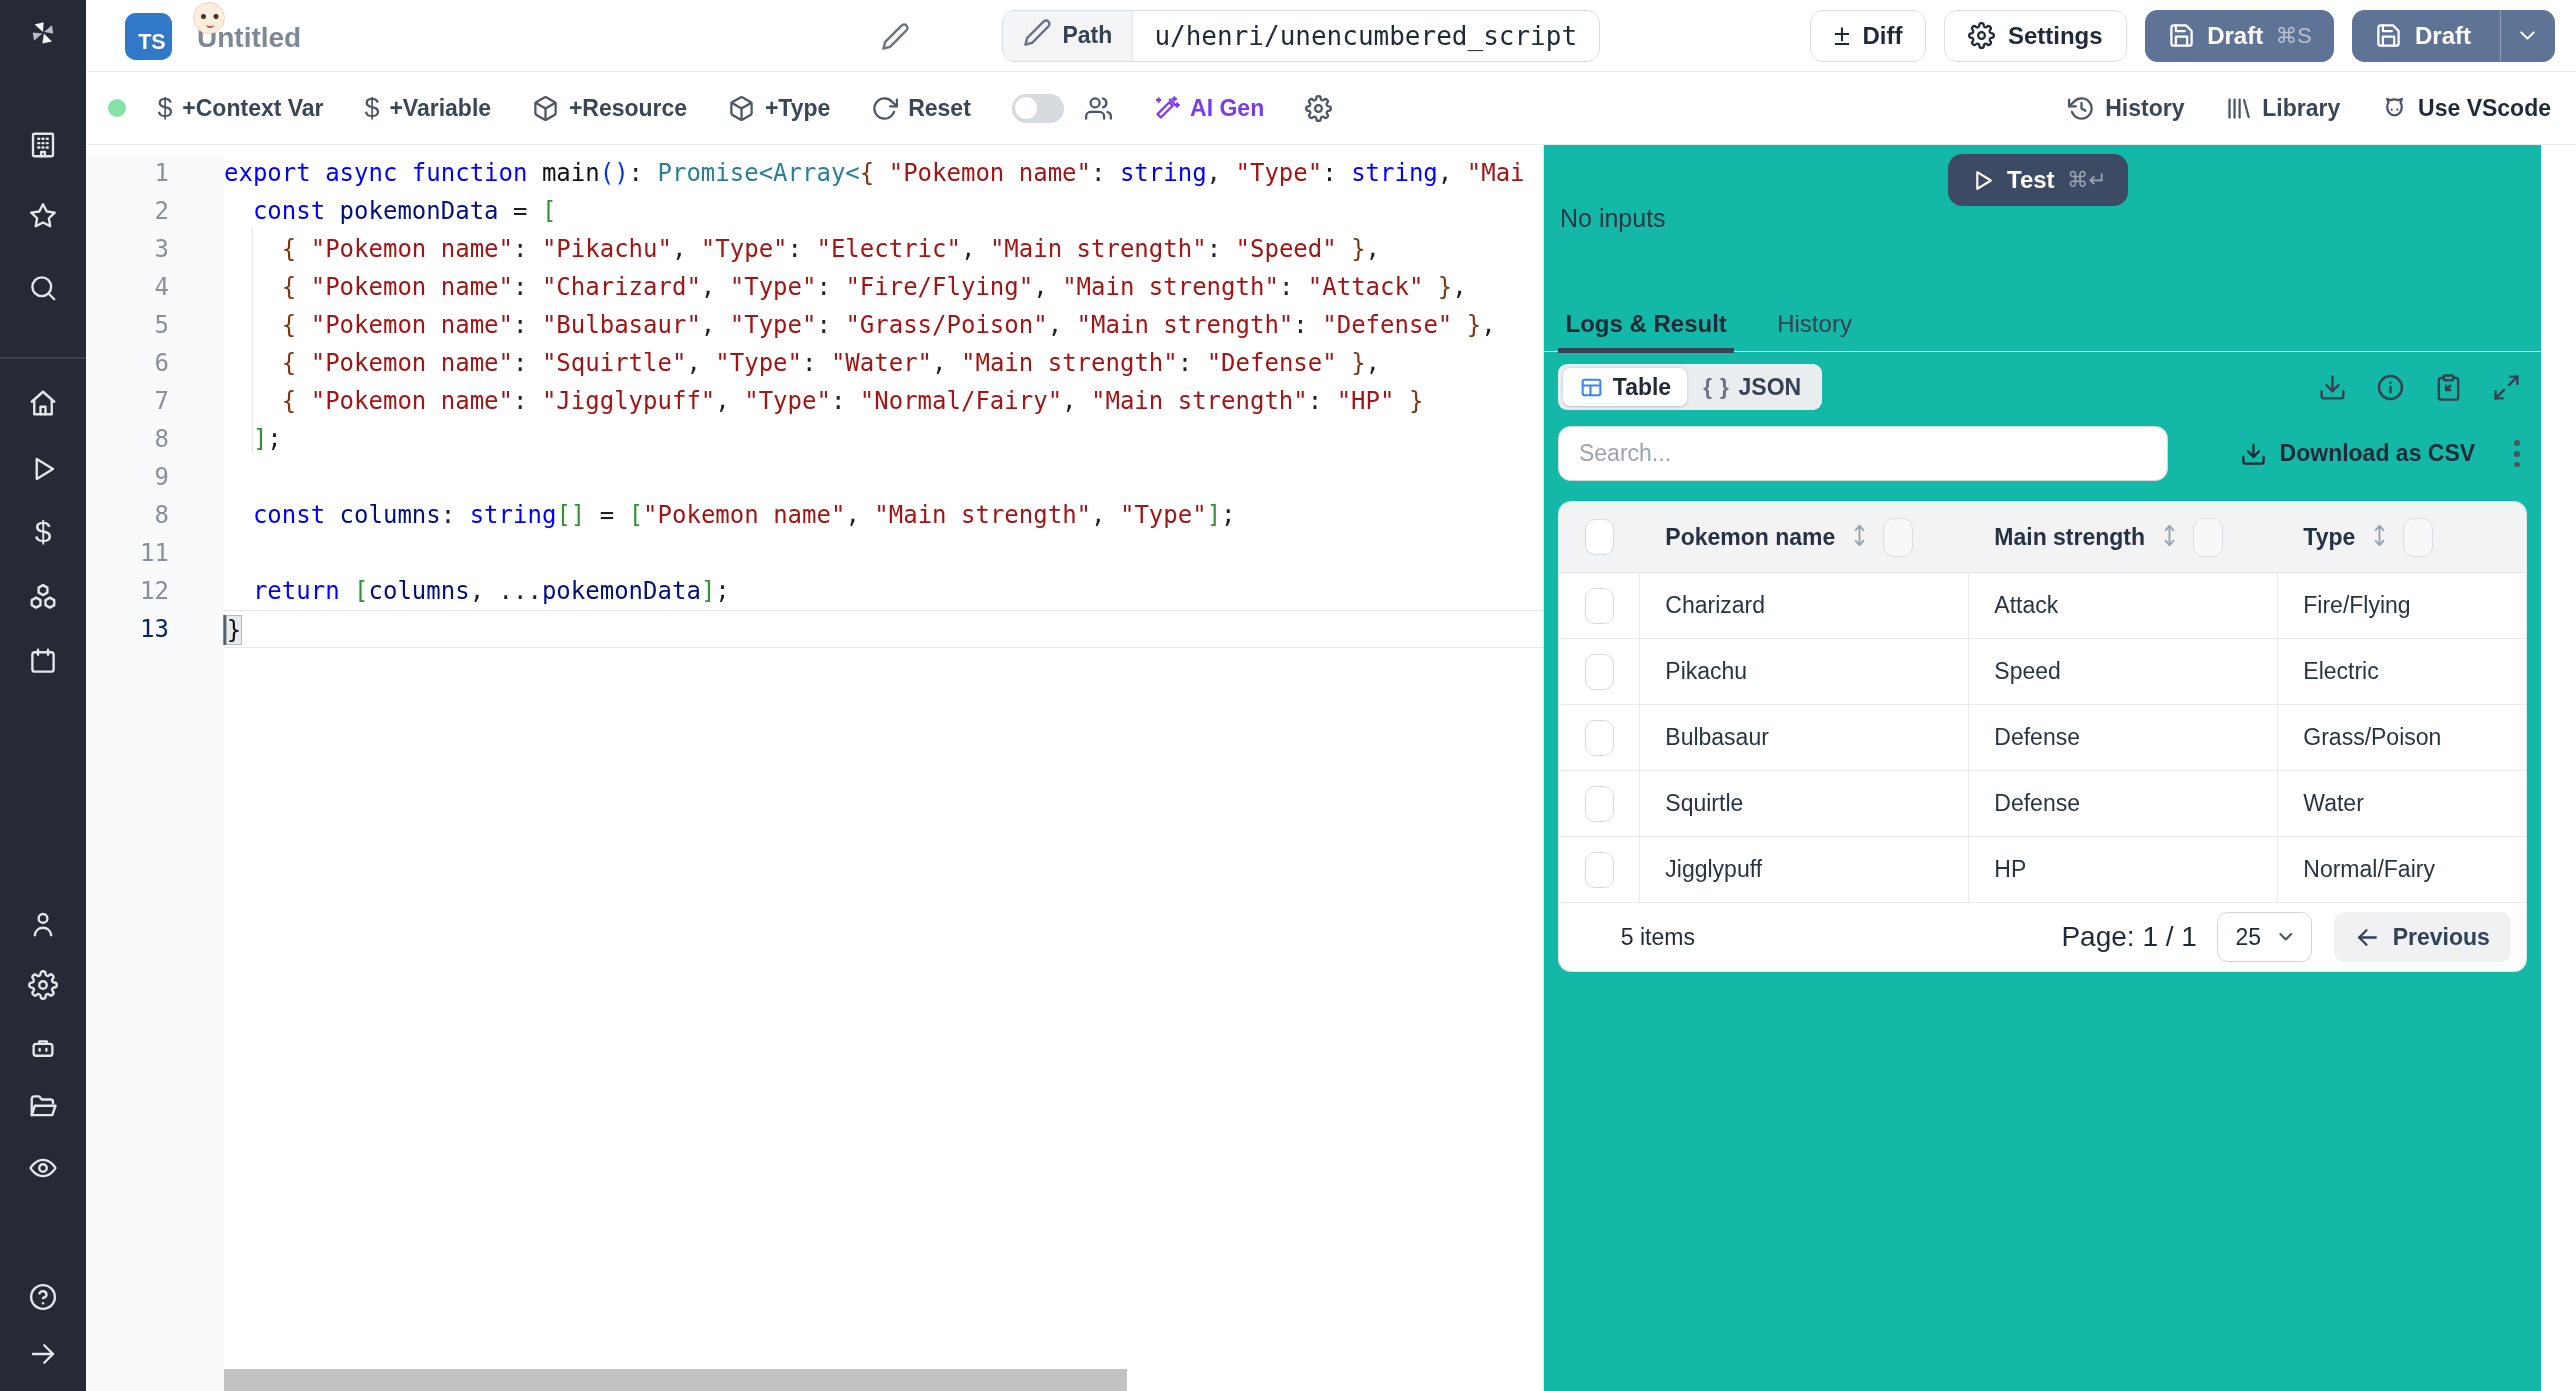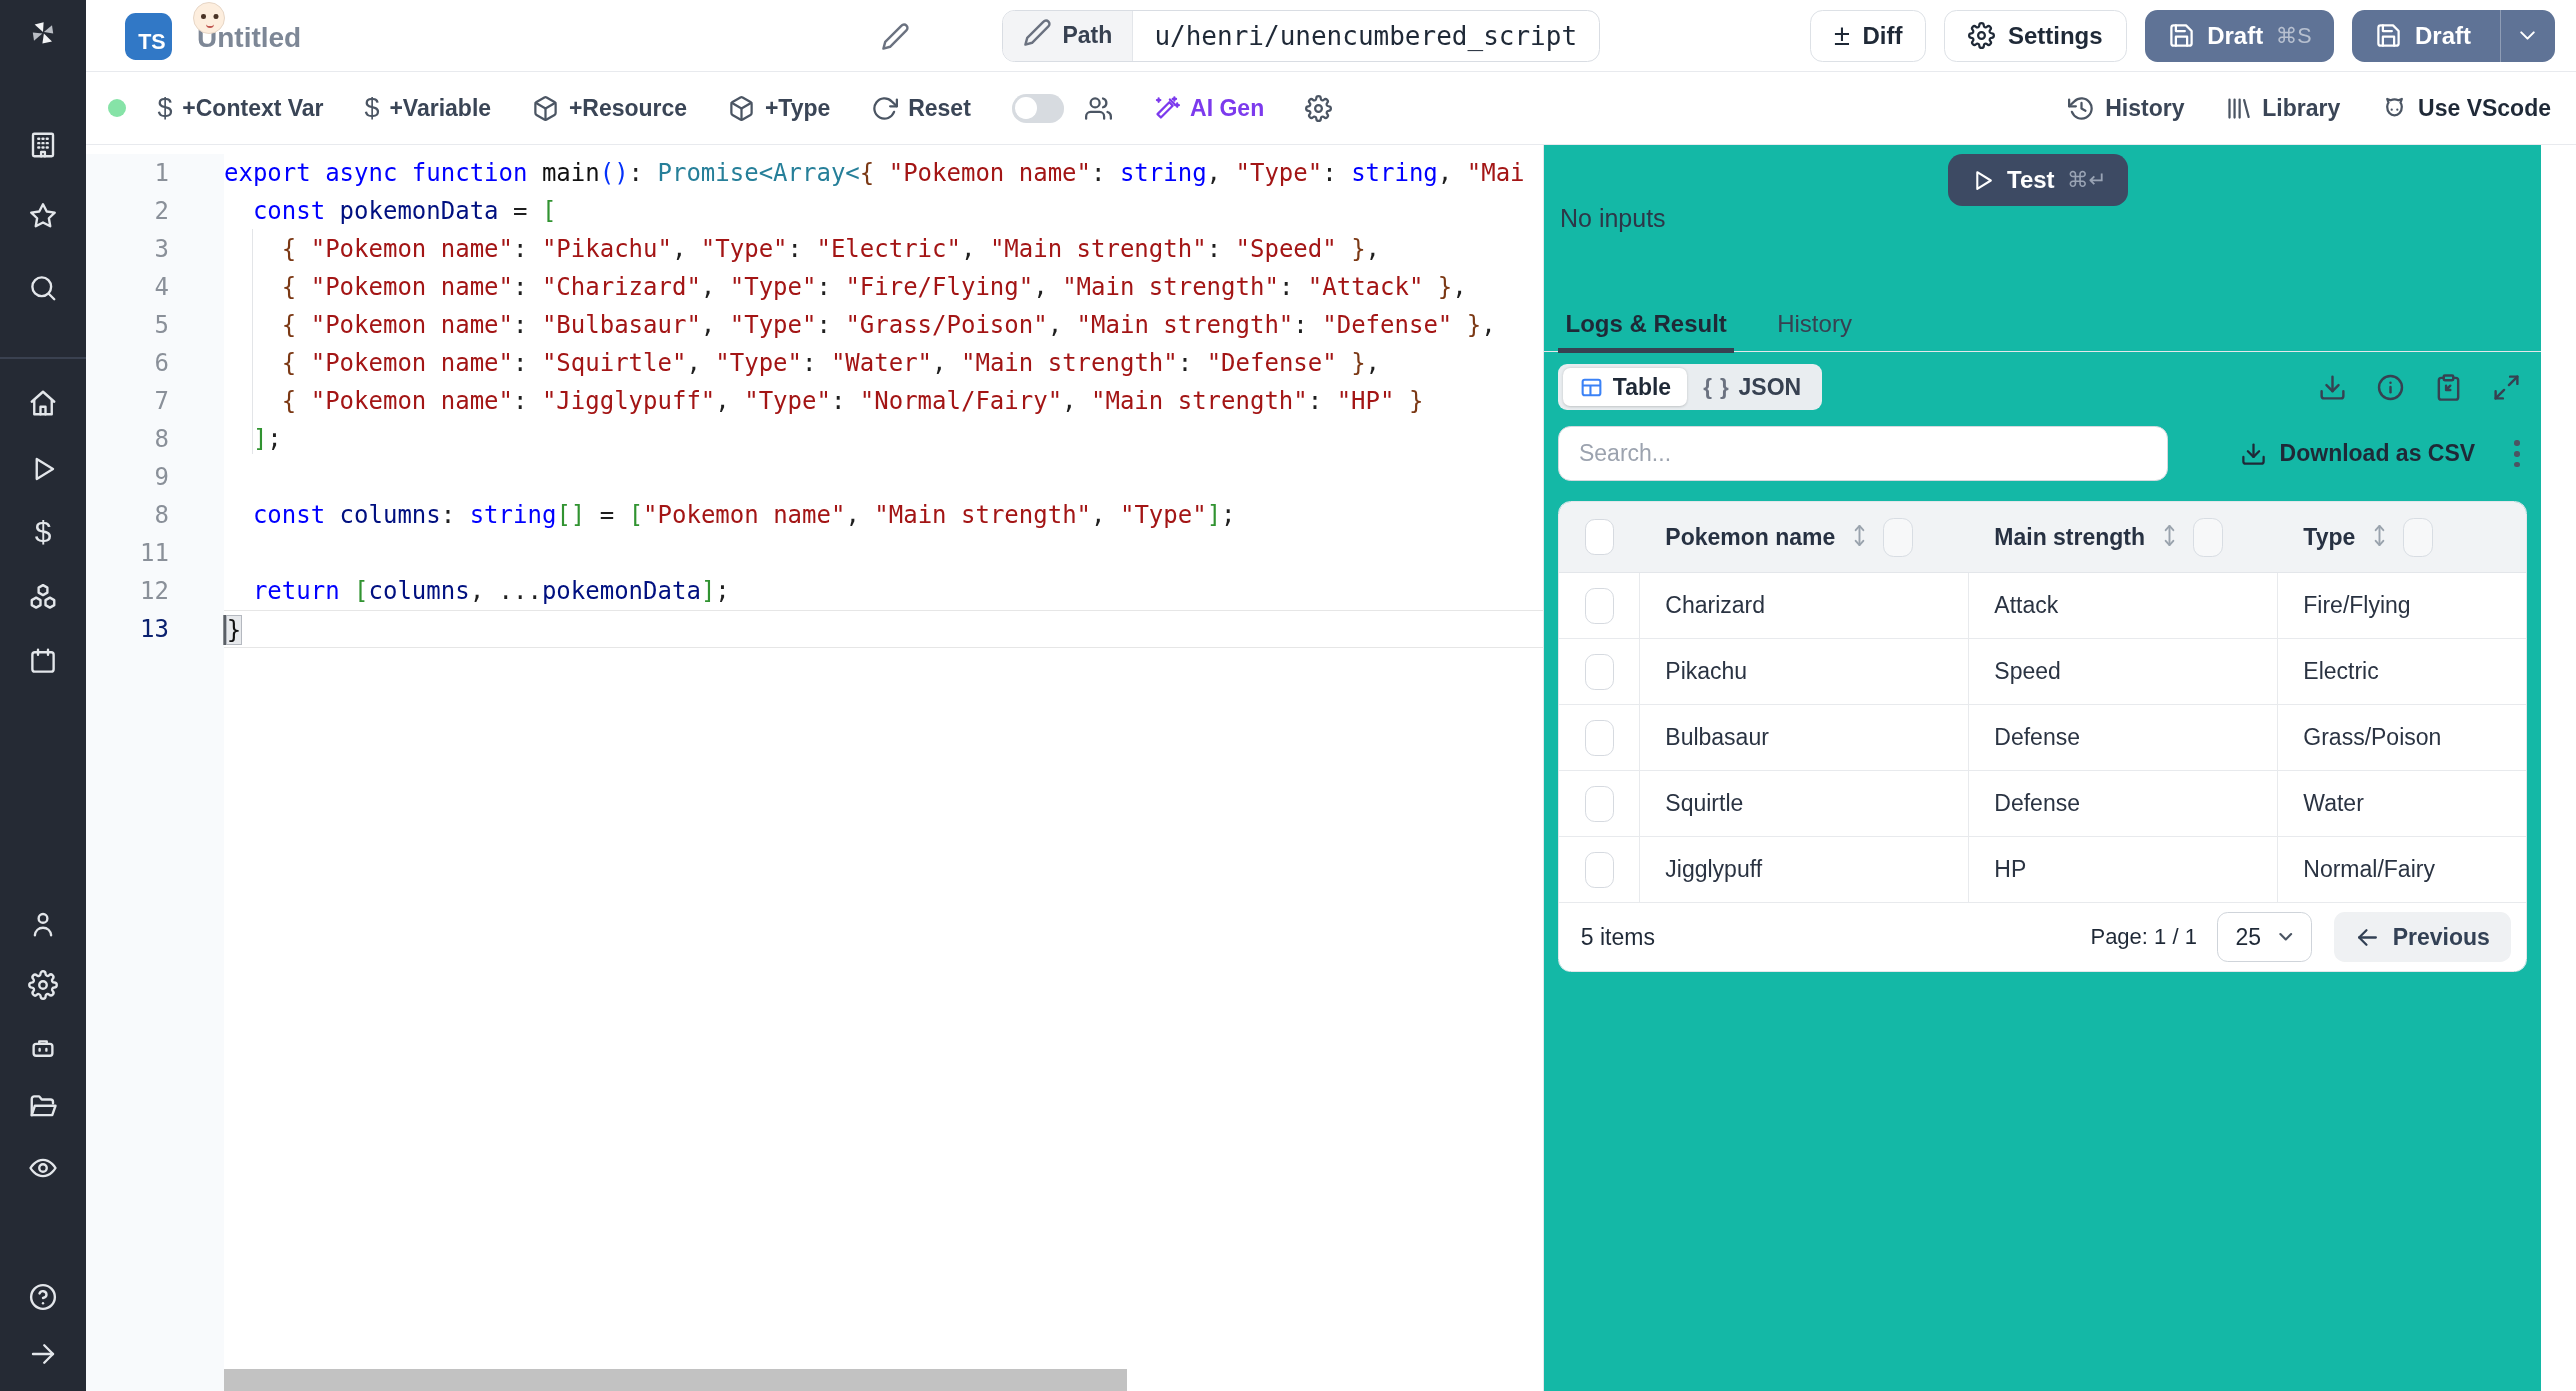--- a/index.html
+++ b/index.html
@@ -117,22 +117,22 @@
   .trow .c0, .trow .c1, .trow .c2 { border-right:0.9px solid #e8eaed; }
   .trow .c0 { border-right:0.9px solid #e8eaed; }
   .cell { padding-left:25px; font-size:23px; color:#2a3342; align-self:stretch; display:flex; align-items:center; }
   .hcell { padding-left:25px; display:flex; align-items:center; gap:12.5px; }
   .hlabel { font-size:23px; font-weight:700; color:#273142; }
   .sort svg { width:23px; height:27px; stroke:#9aa3ad; fill:none; stroke-width:2; stroke-linecap:round; stroke-linejoin:round; cursor:pointer; }
   .pinbox { width:30px; height:39px; border:1.8px solid #d8dde3; border-radius:10.7px; background:#f7f8f9; cursor:pointer; }
   .cbx { width:29px; height:36px; border:1.8px solid #d6dae0; border-radius:9.8px; background:#fff; cursor:pointer; }
 
   .tfoot { display:flex; align-items:center; height:68px; background:#fff; padding:0 14.3px 0 21.5px; }
-  #items-count { font-size:23px; color:#1f2937; }
-  #pageinfo { margin-left:auto; font-size:22px; color:#1f2937; }
+  #items-count { font-size:23px; color:#1f2937;margin-left:40px; }
+  #pageinfo { margin-left:auto; font-size:28px; color:#1f2937; }
   #pagesize { margin-left:19.7px; display:flex; align-items:center; gap:14.3px; height:50px; padding:0 14.3px 0 18px;
     border:1.8px solid #cfd4da; border-radius:10.7px; font-size:23px; color:#1f2937; cursor:pointer; }
   #pagesize svg { width:21.5px; height:21.5px; stroke:#4b5563; fill:none; stroke-width:2.4; stroke-linecap:round; stroke-linejoin:round; }
   #prev-btn { margin-left:21.5px; display:flex; align-items:center; gap:12.5px; height:50px; padding:0 21.5px;
     background:#eff1f3; border-radius:10.7px; font-size:23px; font-weight:600; color:#334155; cursor:pointer; }
   #prev-btn svg { width:25px; height:25px; stroke:#334155; fill:none; stroke-width:2.2; stroke-linecap:round; stroke-linejoin:round; }
 </style>
 </head>
 <body>
 

